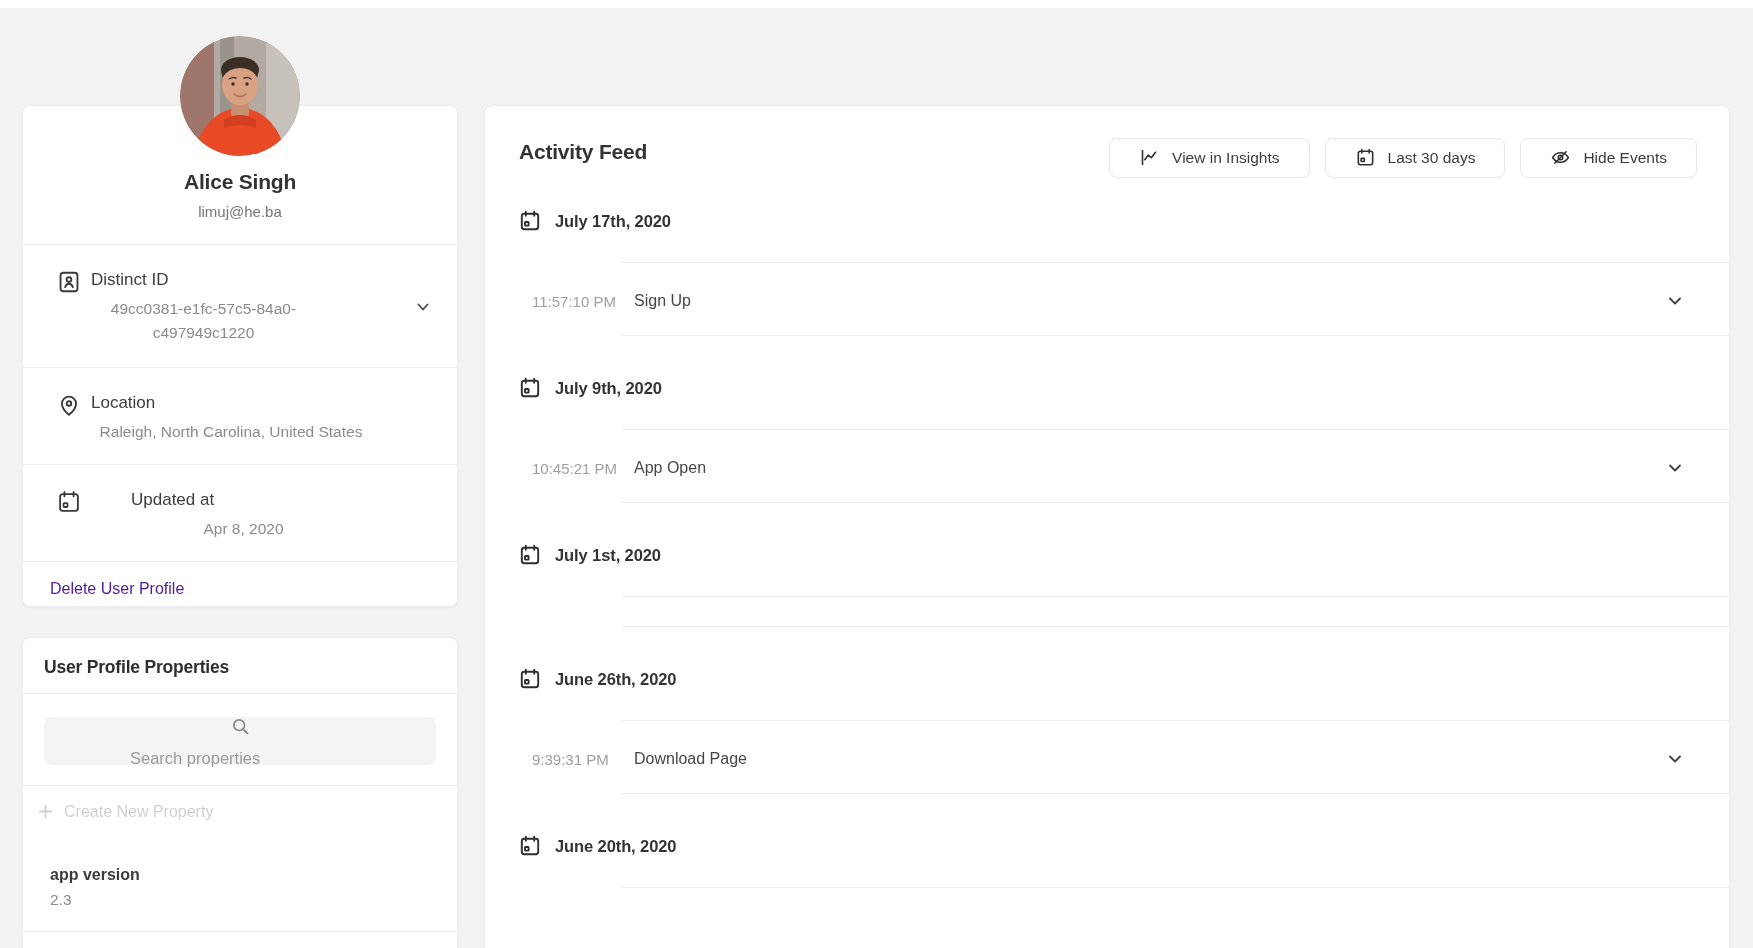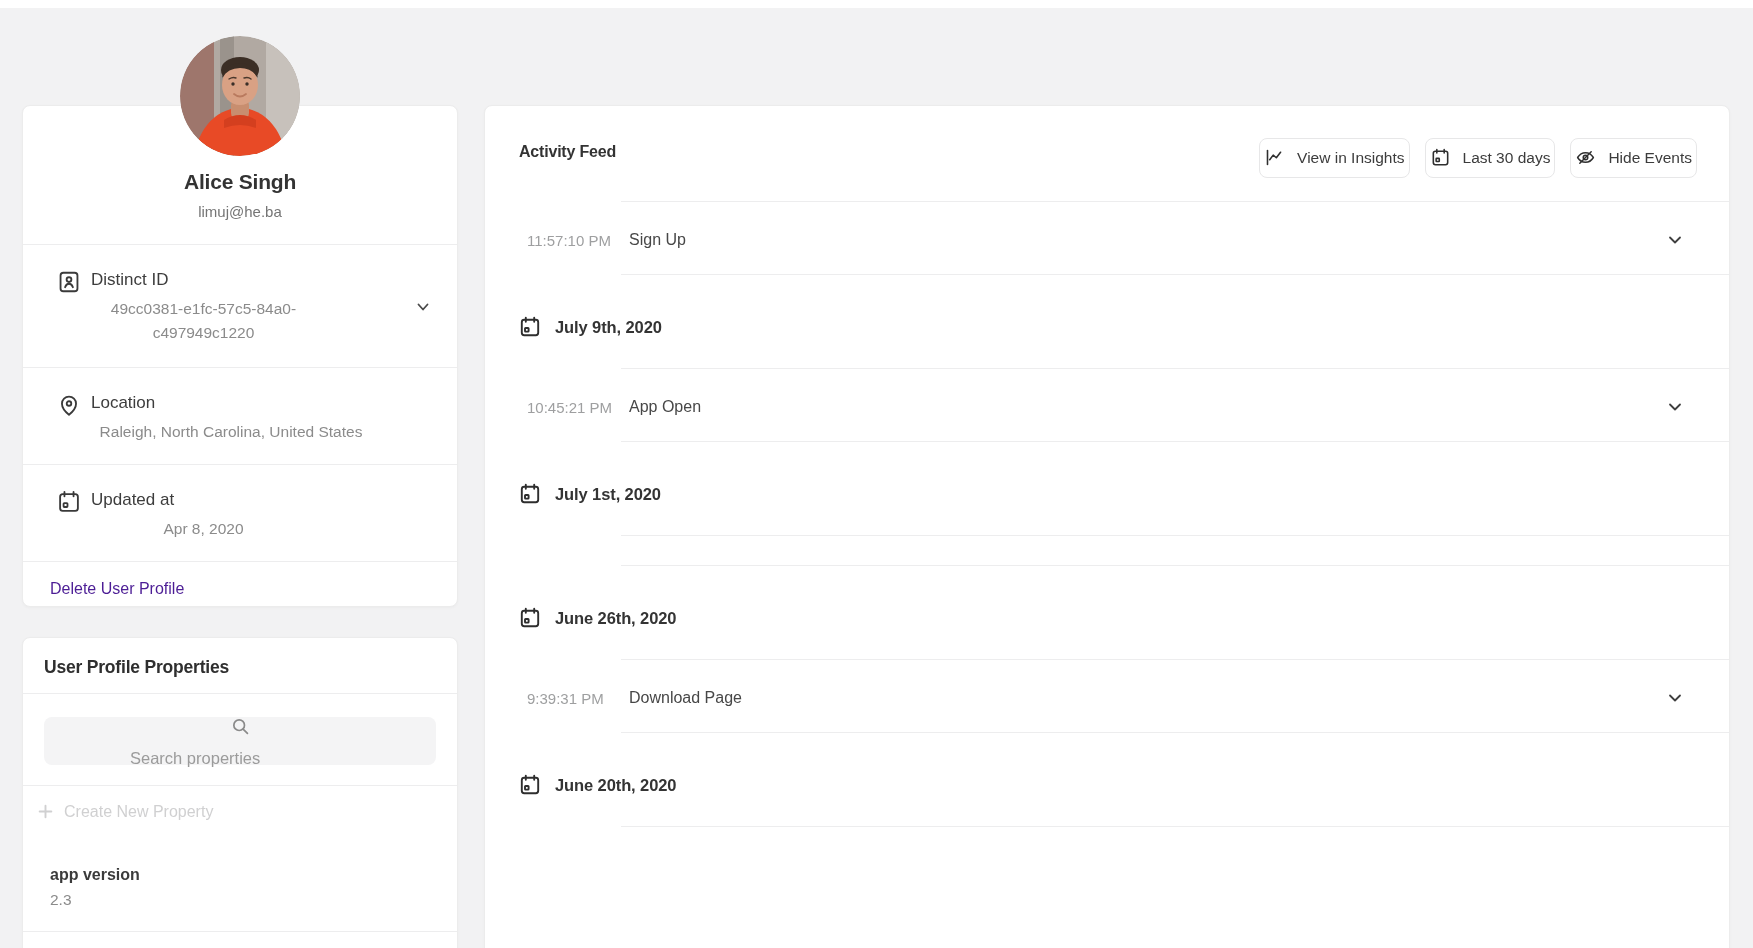--- a/index.html
+++ b/index.html
@@ -66,35 +66,35 @@
   .prop-item { padding:40px 24px 22px 27px; }
   .prop-name { font-size:16px; font-weight:700; color:#3b3b3b; }
   .prop-value { margin-top:7px; font-size:15.5px; color:#8b8b8b; }
 
   
   .feed-card { left:484px; top:105px; width:1246px; height:880px; }
   .feed-header {
     display:flex; justify-content:space-between; align-items:center;
     padding:26px 32px 0 34px; height:66px;
   }
-  .feed-title { font-size:16px; font-weight:700; color:#333; letter-spacing:-.2px; }
+  .feed-title { font-size:21px; font-weight:700; color:#333; letter-spacing:-.2px; }
   .feed-actions { display:flex; gap:15px; }
   .btn {
-    display:flex; align-items:center; gap:12px; height:40px; padding:0 4px;
+    display:flex; align-items:center; gap:12px; height:40px; padding:0 29px;
     background:#fff; border:1px solid #e7e7e8; border-radius:8px;
     font-family:inherit; font-size:15.5px; font-weight:500; color:#3c3c3c; cursor:pointer;margin-top:11px;
   }
   .btn svg { width:21px; height:21px; color:#2f2f2f; }
 
   .date-row { display:flex; align-items:center; gap:13px; padding-left:33px; margin-top:40px; height:24px; }
   .feed-group:first-child .date-row { margin-top:37px; }
   .cal-icon svg { width:24px; height:24px; display:block; color:#2e2e2e; }
   .date-label { font-size:16.5px; font-weight:700; color:#343434; letter-spacing:-.1px; }
   .feed-divider { border-top:1px solid #ededee; margin-left:136px; margin-top:29px; }
-  .event-row { display:flex; align-items:center; padding-left:42px; margin-top:26px; height:24px; cursor:pointer; }
+  .event-row { display:flex; align-items:center; padding-left:31px; margin-top:26px; height:24px; cursor:pointer;margin-left:16px; }
   .event-row + .feed-divider { margin-top:22px; }
   .event-time { width:102px; flex-shrink:0; font-size:15px; color:#9e9fa0; }
   .event-name { font-size:16px; color:#474747; }
   .event-chevron { margin-left:auto; margin-right:46px; color:#3f3f3f; }
   .event-chevron svg { width:16px; height:16px; display:block; }
 </style>
 </head>
 <body>
 
 <div class="page">
@@ -161,21 +161,21 @@
         </svg>
       </span>
       <span>
         <div class="field-label">Location</div>
         <div class="field-value" style="max-width:280px;">Raleigh, North Carolina, United States</div>
       </span>
       <span></span>
     </div>
     <div class="h-divider"></div>
 
-    <div class="field-row" style="padding-bottom:20px;">
+    <div class="field-row" style="padding-bottom:20px;gap:40px;">
       <span class="field-icon">
         <svg viewBox="0 0 24 24" fill="none" stroke="currentColor" stroke-width="1.7" stroke-linecap="round" stroke-linejoin="round">
           <rect x="3.8" y="4.8" width="16.4" height="15.4" rx="2.4"></rect>
           <path d="M7.8 2.8v4M16.2 2.8v4"></path>
           <rect x="7" y="13" width="3.6" height="3.6" rx="0.6"></rect>
         </svg>
       </span>
       <span>
         <div class="field-label">Updated at</div>
         <div class="field-value">Apr 8, 2020</div>
@@ -241,20 +241,30 @@
             <circle cx="12" cy="12" r="2.6"></circle>
             <path d="M5.5 18.5L18.5 5.5"></path>
           </svg>
           <span>Hide Events</span>
         </button>
       </div>
     </div>
 
     <div class="feed" id="feed">
   <div class="feed-group">
+    <div class="date-row">
+      <span class="cal-icon">
+        <svg viewBox="0 0 24 24" fill="none" stroke="currentColor" stroke-width="1.9" stroke-linecap="round" stroke-linejoin="round">
+          <rect x="3.8" y="4.8" width="16.4" height="15.4" rx="2.4"></rect>
+          <path d="M7.8 2.8v4M16.2 2.8v4"></path>
+          <rect x="7" y="13" width="3.6" height="3.6" rx="0.6"></rect>
+        </svg>
+      </span>
+      <span class="date-label">July 17th, 2020</span>
+    </div>
     <div class="feed-divider"></div>
 
   <div class="event-row">
     <span class="event-time">11:57:10 PM</span>
     <span class="event-name">Sign Up</span>
     <span class="event-chevron">
       <svg viewBox="0 0 16 16" fill="none" stroke="currentColor" stroke-width="1.8" stroke-linecap="round" stroke-linejoin="round">
                 <path d="M3 5.5l5 5 5-5"></path>
               </svg>
     </span>

